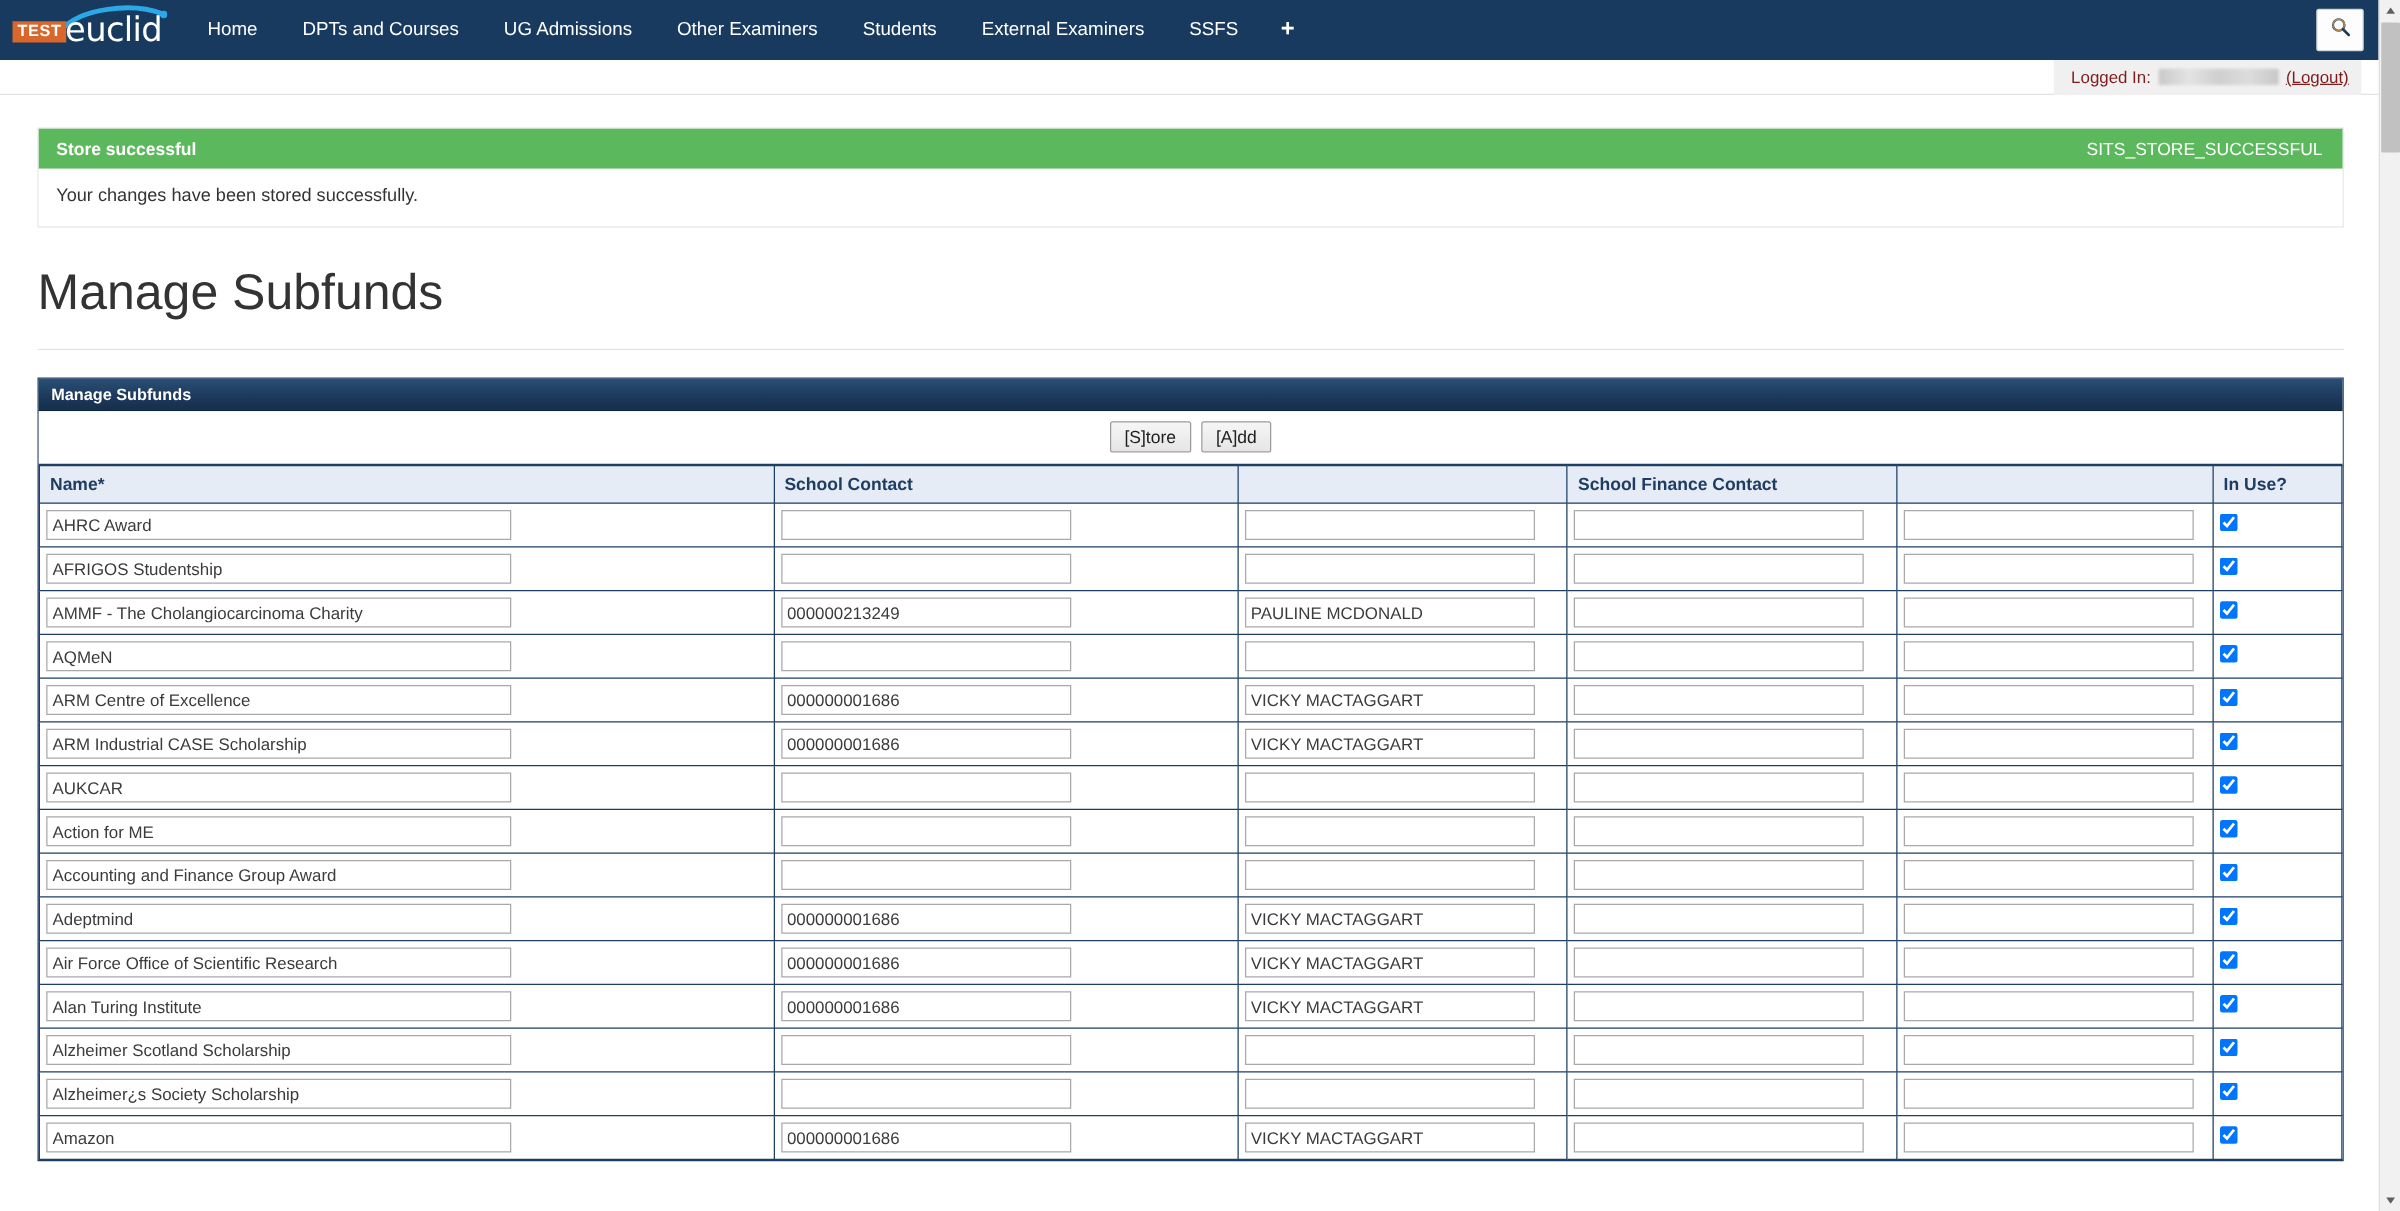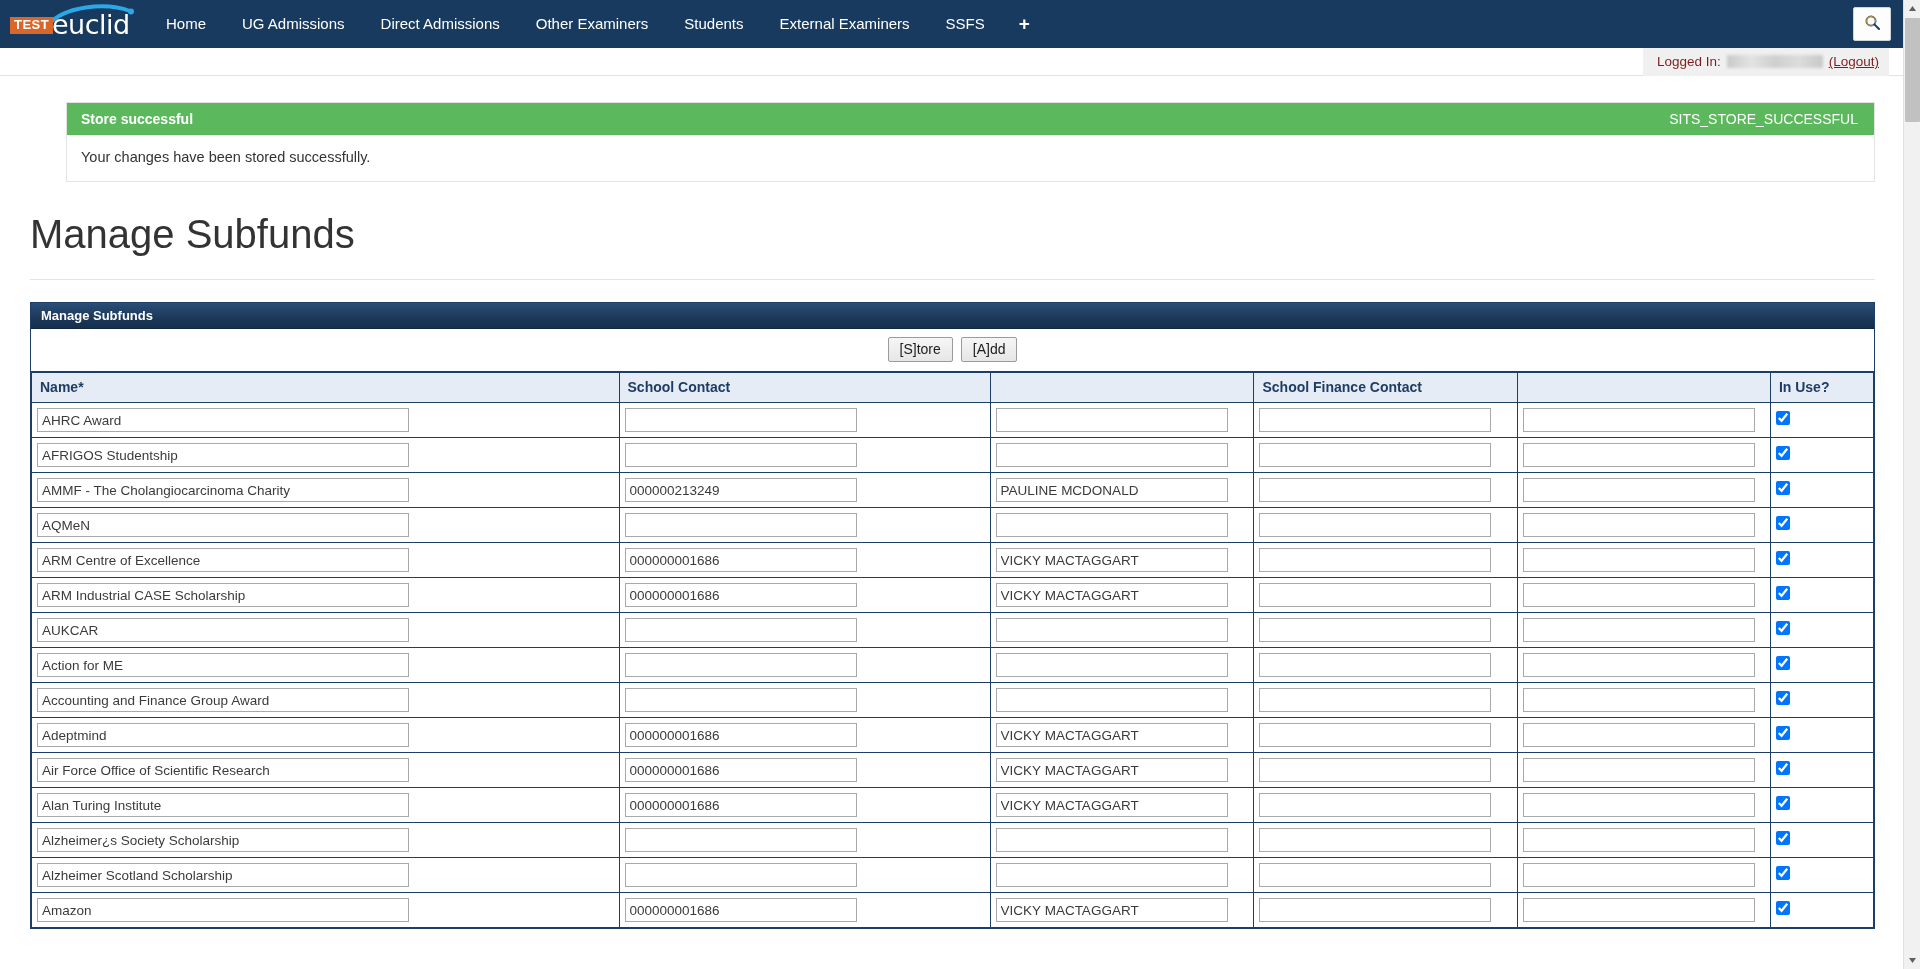--- a/index.html
+++ b/index.html
@@ -146,21 +146,20 @@
   
   .content {
     padding: 0 28px 0 30px;
   }
 
   
   .alert {
     margin-top: 26px;
     border: 1px solid #e3e3e3;
     background: #ffffff;
-    margin-left: 36px;
   }
   .alert-head {
     background: #5cb85c;
     color: #ffffff;
     height: 32px;
     display: flex;
     align-items: center;
     justify-content: space-between;
     padding: 0 16px 0 14px;
     font-size: 14px;
@@ -324,22 +323,22 @@
           <path d="M2 21 C 18 2, 60 -2, 84 7" stroke="#2aa8e8" stroke-width="4" fill="none" stroke-linecap="round"></path>
           <circle cx="85" cy="7.5" r="3" fill="#2aa8e8"></circle>
         </svg>
       </div>
       <span class="brand-test">TEST</span>
       <span class="brand-word">euclid</span>
     </div>
 
     <div class="nav-links">
       <a class="nav-link">Home</a>
+      <a class="nav-link">DPTs and Courses</a>
       <a class="nav-link">UG Admissions</a>
-      <a class="nav-link">Direct Admissions</a>
       <a class="nav-link">Other Examiners</a>
       <a class="nav-link">Students</a>
       <a class="nav-link">External Examiners</a>
       <a class="nav-link">SSFS</a>
       <span class="nav-plus">+</span>
     </div>
 
     <div class="nav-spacer"></div>
 
     <div class="search-btn">
@@ -493,29 +492,29 @@
             </tr>
             <tr>
               <td><input type="text" class="cell-input w-name" value="Alan Turing Institute" style=""></td>
               <td><input type="text" class="cell-input w-mid" value="000000001686" style=""></td>
               <td><input type="text" class="cell-input w-mid" value="VICKY MACTAGGART" style=""></td>
               <td><input type="text" class="cell-input w-mid" style=""></td>
               <td><input type="text" class="cell-input w-mid" style=""></td>
               <td class="chk-cell"><input type="checkbox" class="chk" checked="" style=""></td>
             </tr>
             <tr>
+              <td><input type="text" class="cell-input w-name" value="Alzheimer Scotland Scholarship" style=""></td>
+              <td><input type="text" class="cell-input w-mid" style=""></td>
+              <td><input type="text" class="cell-input w-mid" style=""></td>
+              <td><input type="text" class="cell-input w-mid" style=""></td>
+              <td><input type="text" class="cell-input w-mid" style=""></td>
+              <td class="chk-cell"><input type="checkbox" class="chk" checked="" style=""></td>
+            </tr>
+            <tr>
               <td><input type="text" class="cell-input w-name" value="Alzheimer¿s Society Scholarship" style=""></td>
-              <td><input type="text" class="cell-input w-mid" style=""></td>
-              <td><input type="text" class="cell-input w-mid" style=""></td>
-              <td><input type="text" class="cell-input w-mid" style=""></td>
-              <td><input type="text" class="cell-input w-mid" style=""></td>
-              <td class="chk-cell"><input type="checkbox" class="chk" checked="" style=""></td>
-            </tr>
-            <tr>
-              <td><input type="text" class="cell-input w-name" value="Alzheimer Scotland Scholarship" style=""></td>
               <td><input type="text" class="cell-input w-mid" style=""></td>
               <td><input type="text" class="cell-input w-mid" style=""></td>
               <td><input type="text" class="cell-input w-mid" style=""></td>
               <td><input type="text" class="cell-input w-mid" style=""></td>
               <td class="chk-cell"><input type="checkbox" class="chk" checked="" style=""></td>
             </tr>
             <tr>
               <td><input type="text" class="cell-input w-name" value="Amazon" style=""></td>
               <td><input type="text" class="cell-input w-mid" value="000000001686" style=""></td>
               <td><input type="text" class="cell-input w-mid" value="VICKY MACTAGGART" style=""></td>

